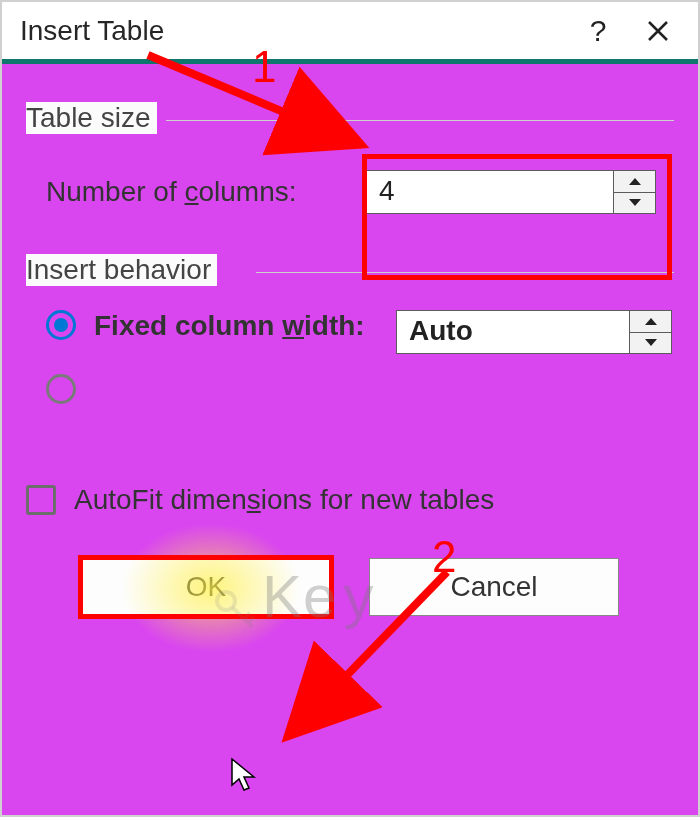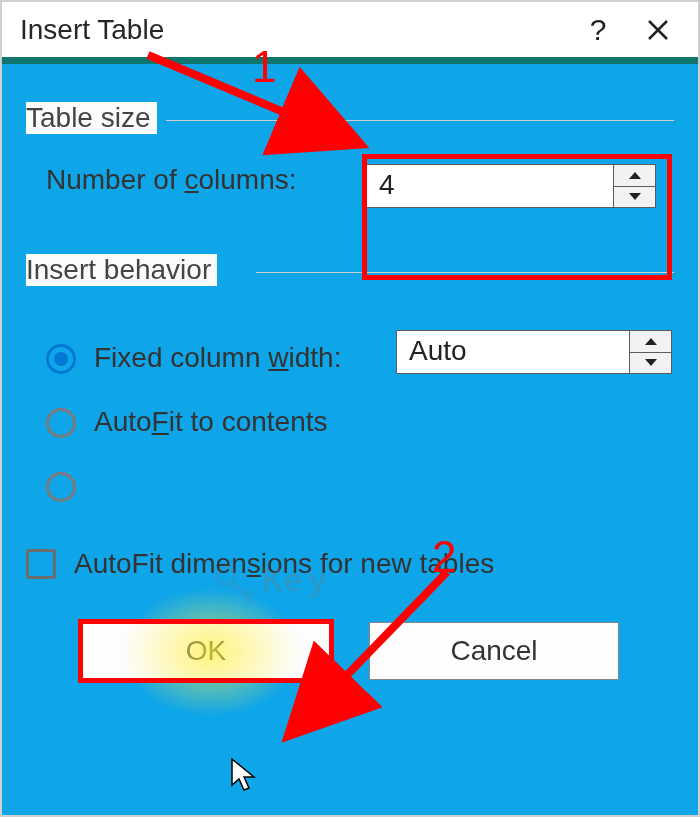--- a/index.html
+++ b/index.html
@@ -10,35 +10,35 @@
     background:#fff;
     position:relative;
     border:2px solid #d0d0d0;
     overflow:hidden;
   }
   
   .titlebar {
     display:flex; align-items:center;
     height:62px;
     padding:0 10px 0 18px;
-    border-bottom:7px solid #0f766e;
+    border-bottom:5px solid #0f766e;
   }
   .titlebar .title { font-size:28px; color:#262626; flex:0 0 auto; }
   .titlebar .spacer { flex:1; }
   .titlebar .help, .titlebar .close {
     width:60px; height:60px;
     display:flex; align-items:center; justify-content:center;
     font-size:30px; color:#222;
     font-family: Arial, sans-serif;
   }
   .titlebar .close svg { width:24px; height:24px; }
   
   .body {
     padding: 10px 24px 0 24px;
-    background:#0ea5e9;
+    background:#d946ef;
     height:calc(100% - 62px);
     position:relative;
   }
   
   .group {
     position:relative;
     margin-top:28px;
   }
   .group-label {
     font-size:28px; color:#444;
@@ -53,21 +53,21 @@
     top:18px; left:140px; right:0;
     border-top:1px solid #cfcfcf;
     z-index:1;
   }
   
   .size-rows {
     margin-top:30px;
     position:relative;
   }
   .size-row {
-    display:flex; 
+    display:flex; align-items:center;
     height:56px;
   }
   .size-row .lbl {
     font-size:28px; color:#333;
     padding-left:20px;
     width:340px;
   }
   .under { text-decoration:underline; }
   .spin {
     display:flex; align-items:stretch;
@@ -93,23 +93,24 @@
   .spin .btns svg { width:14px; height:10px; }
   .red-box {
     position:absolute;
     border:5px solid #ff0000;
     z-index:5;
     pointer-events:none;
   }
   
   .autofit-rows { margin-top:24px; }
   .radio-row {
-    display:flex; align-items:flex-end;
+    display:flex; align-items:flex-start;
     height:64px;
     padding-left:20px;
+    font-weight:bold;
   }
   .radio {
     width:30px; height:30px;
     border-radius:50%;
     border:3px solid #7a7a7a;
     margin-right:18px;
     flex-shrink:0;
     display:flex; align-items:center; justify-content:center;
   }
   .radio.checked {
@@ -147,24 +148,24 @@
     display:flex; align-items:center; justify-content:center;
     font-size:28px; color:#333;
   }
   
   .annot { position:absolute; z-index:20; pointer-events:none; }
   .annot-text {
     font-size:44px; color:#ff0000; font-weight:400;
     font-family: Arial, sans-serif;
   }
   .watermark {
-    font-size:32px; color:rgba(120,120,120,0.35);
+    font-size:60px; color:rgba(120,120,120,0.35);
     letter-spacing:1px;
     font-family: Arial, sans-serif;
-    display:flex; align-items:flex-start; gap:6px;
+    display:flex; align-items:flex-end; gap:6px;
   }
   .watermark svg { width:44px; height:44px; opacity:0.35; }
   .yellow-glow {
     position:absolute;
     width:180px; height:130px;
     background: radial-gradient(ellipse at center, rgba(255,240,70,0.7) 0%, rgba(255,240,70,0.0) 70%);
     border-radius:50%;
     z-index:3;
     pointer-events:none;
   }
@@ -238,26 +239,20 @@
               </div>
             <div>
                 <svg viewBox="0 0 14 10">
                   <path d="M1 1 L7 8 L13 1 Z" fill="#222"></path>
                 </svg>
               </div>
           </div>
         </div>
       </div>
 
-      <div class="radio-row">
-        <div class="radio"></div>
-        <div class="radio-label">
-          <span>Auto</span><span class="under">F</span><span>it to contents</span>
-        </div>
-      </div>
 
       <div class="radio-row">
         <div class="radio"></div>
       </div>
     </div>
   </div>
 
   <div class="check-row">
     <div class="check"></div>
     <div class="check-label">

